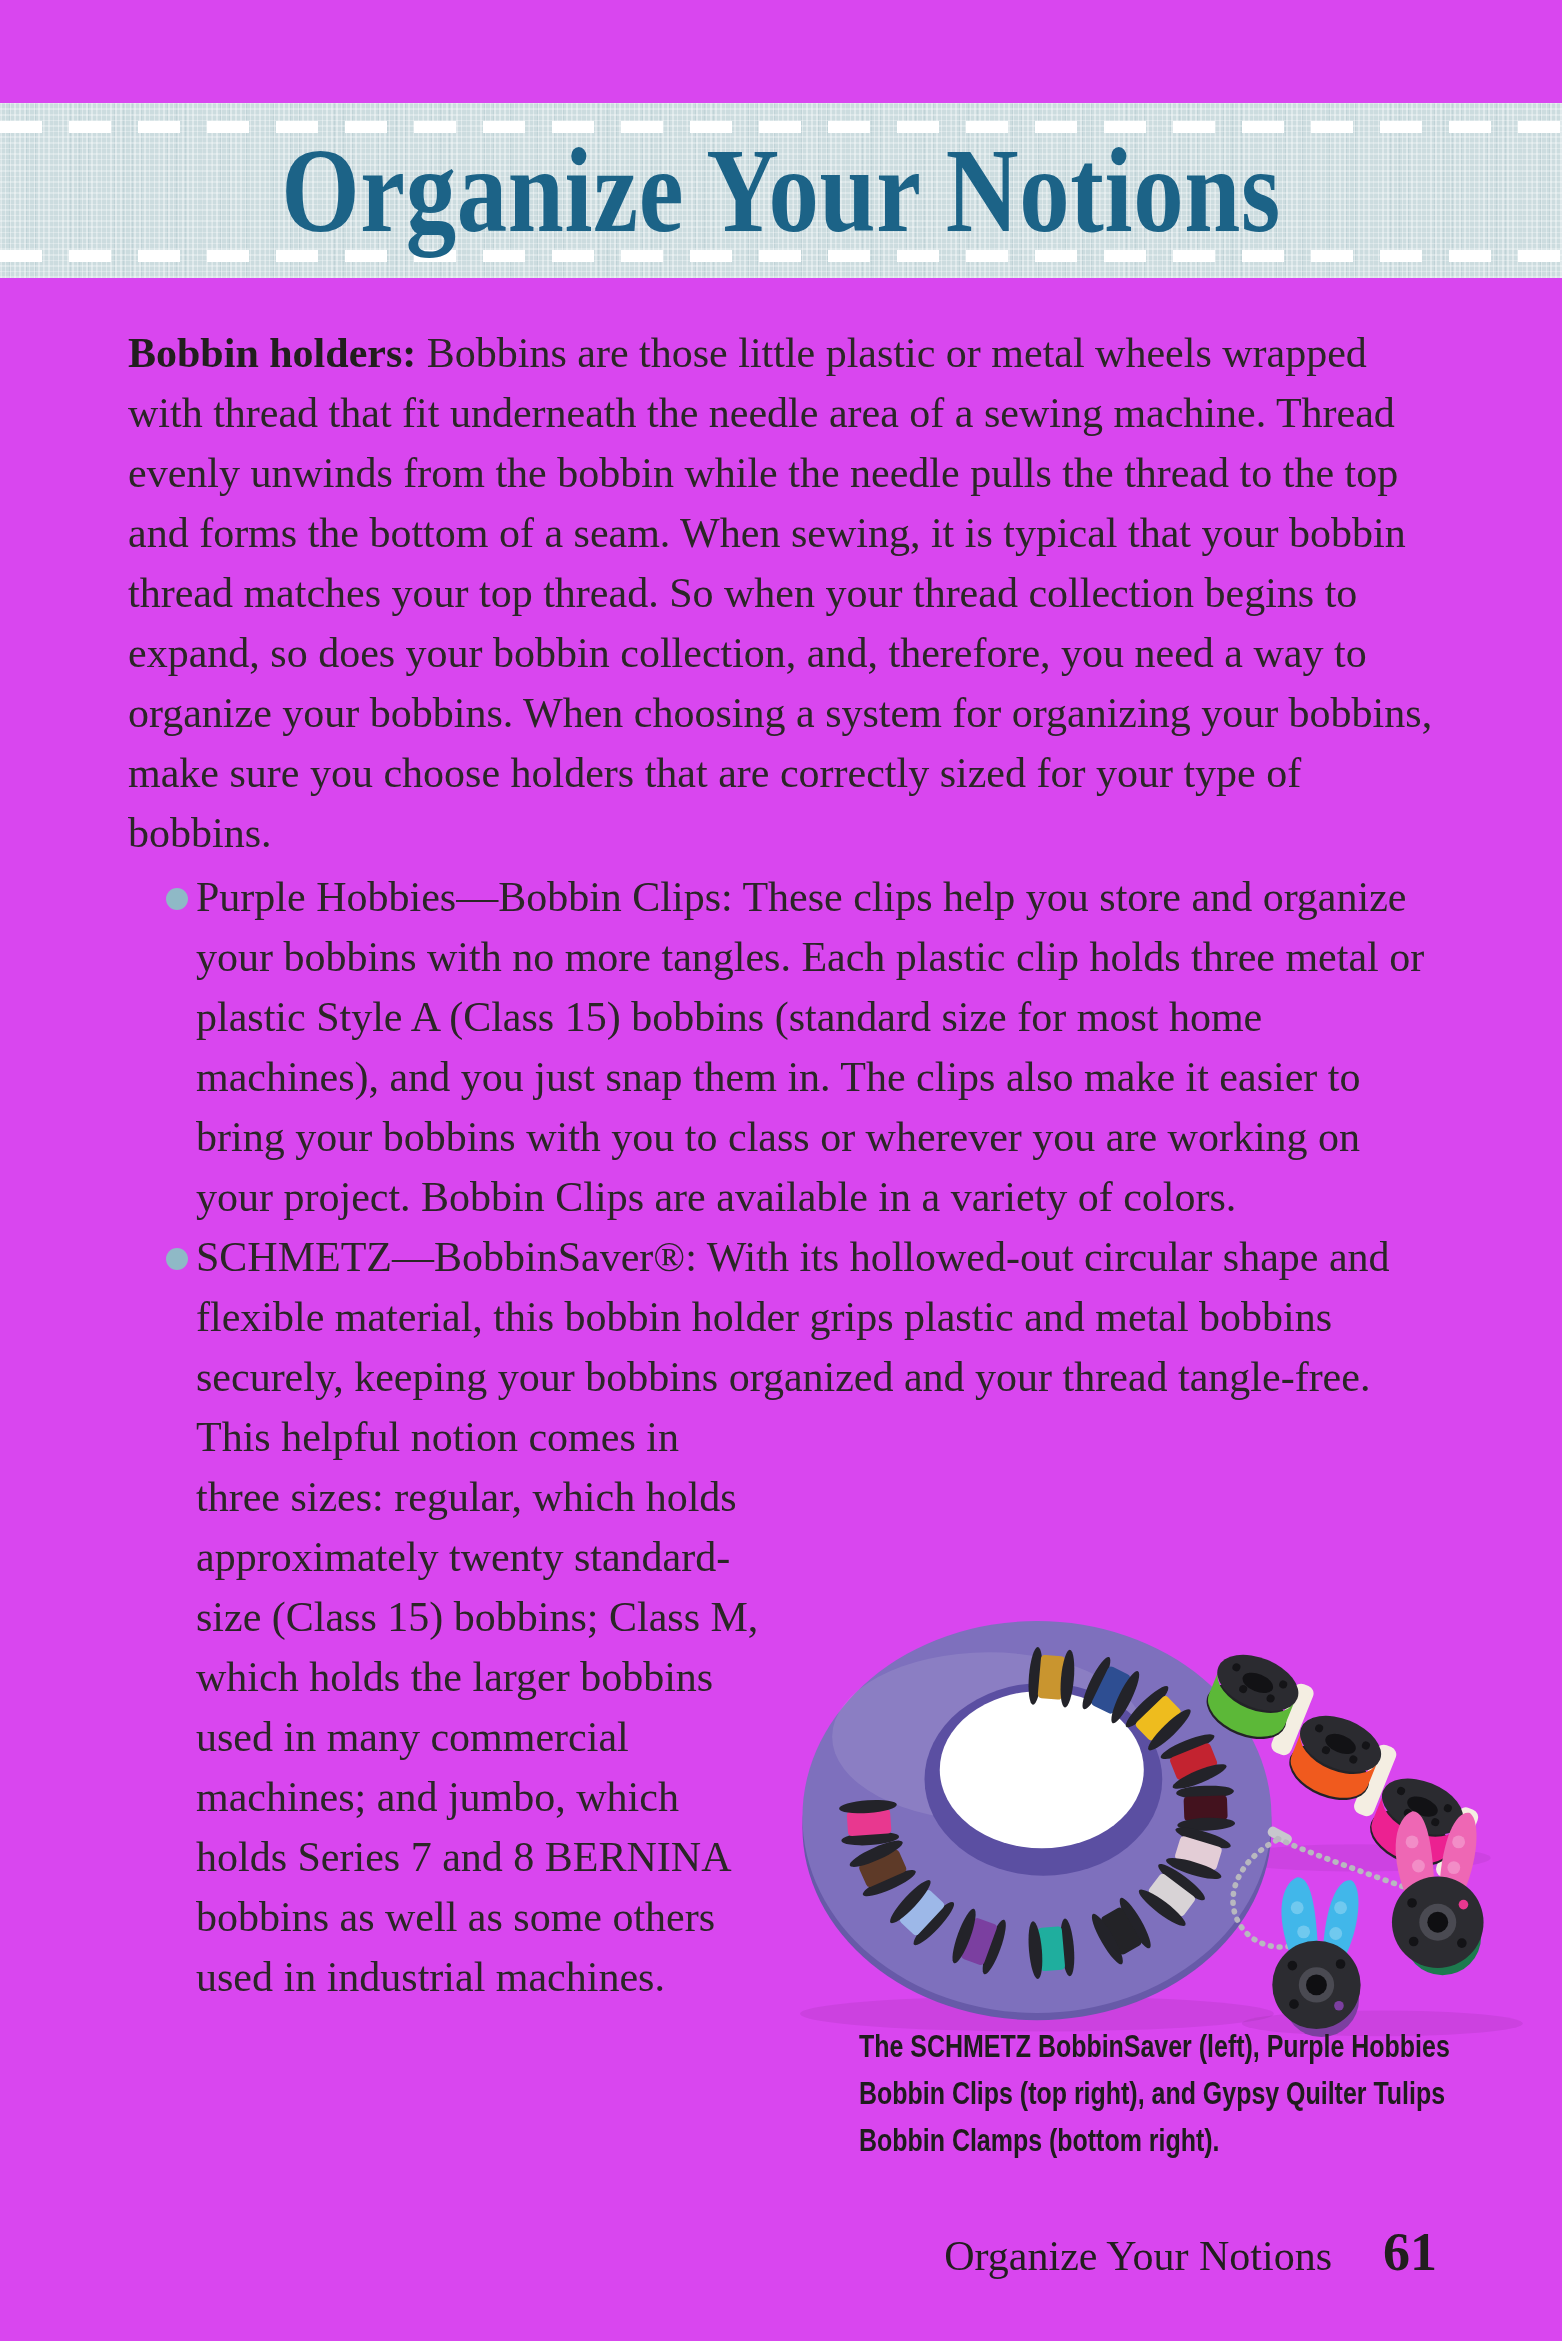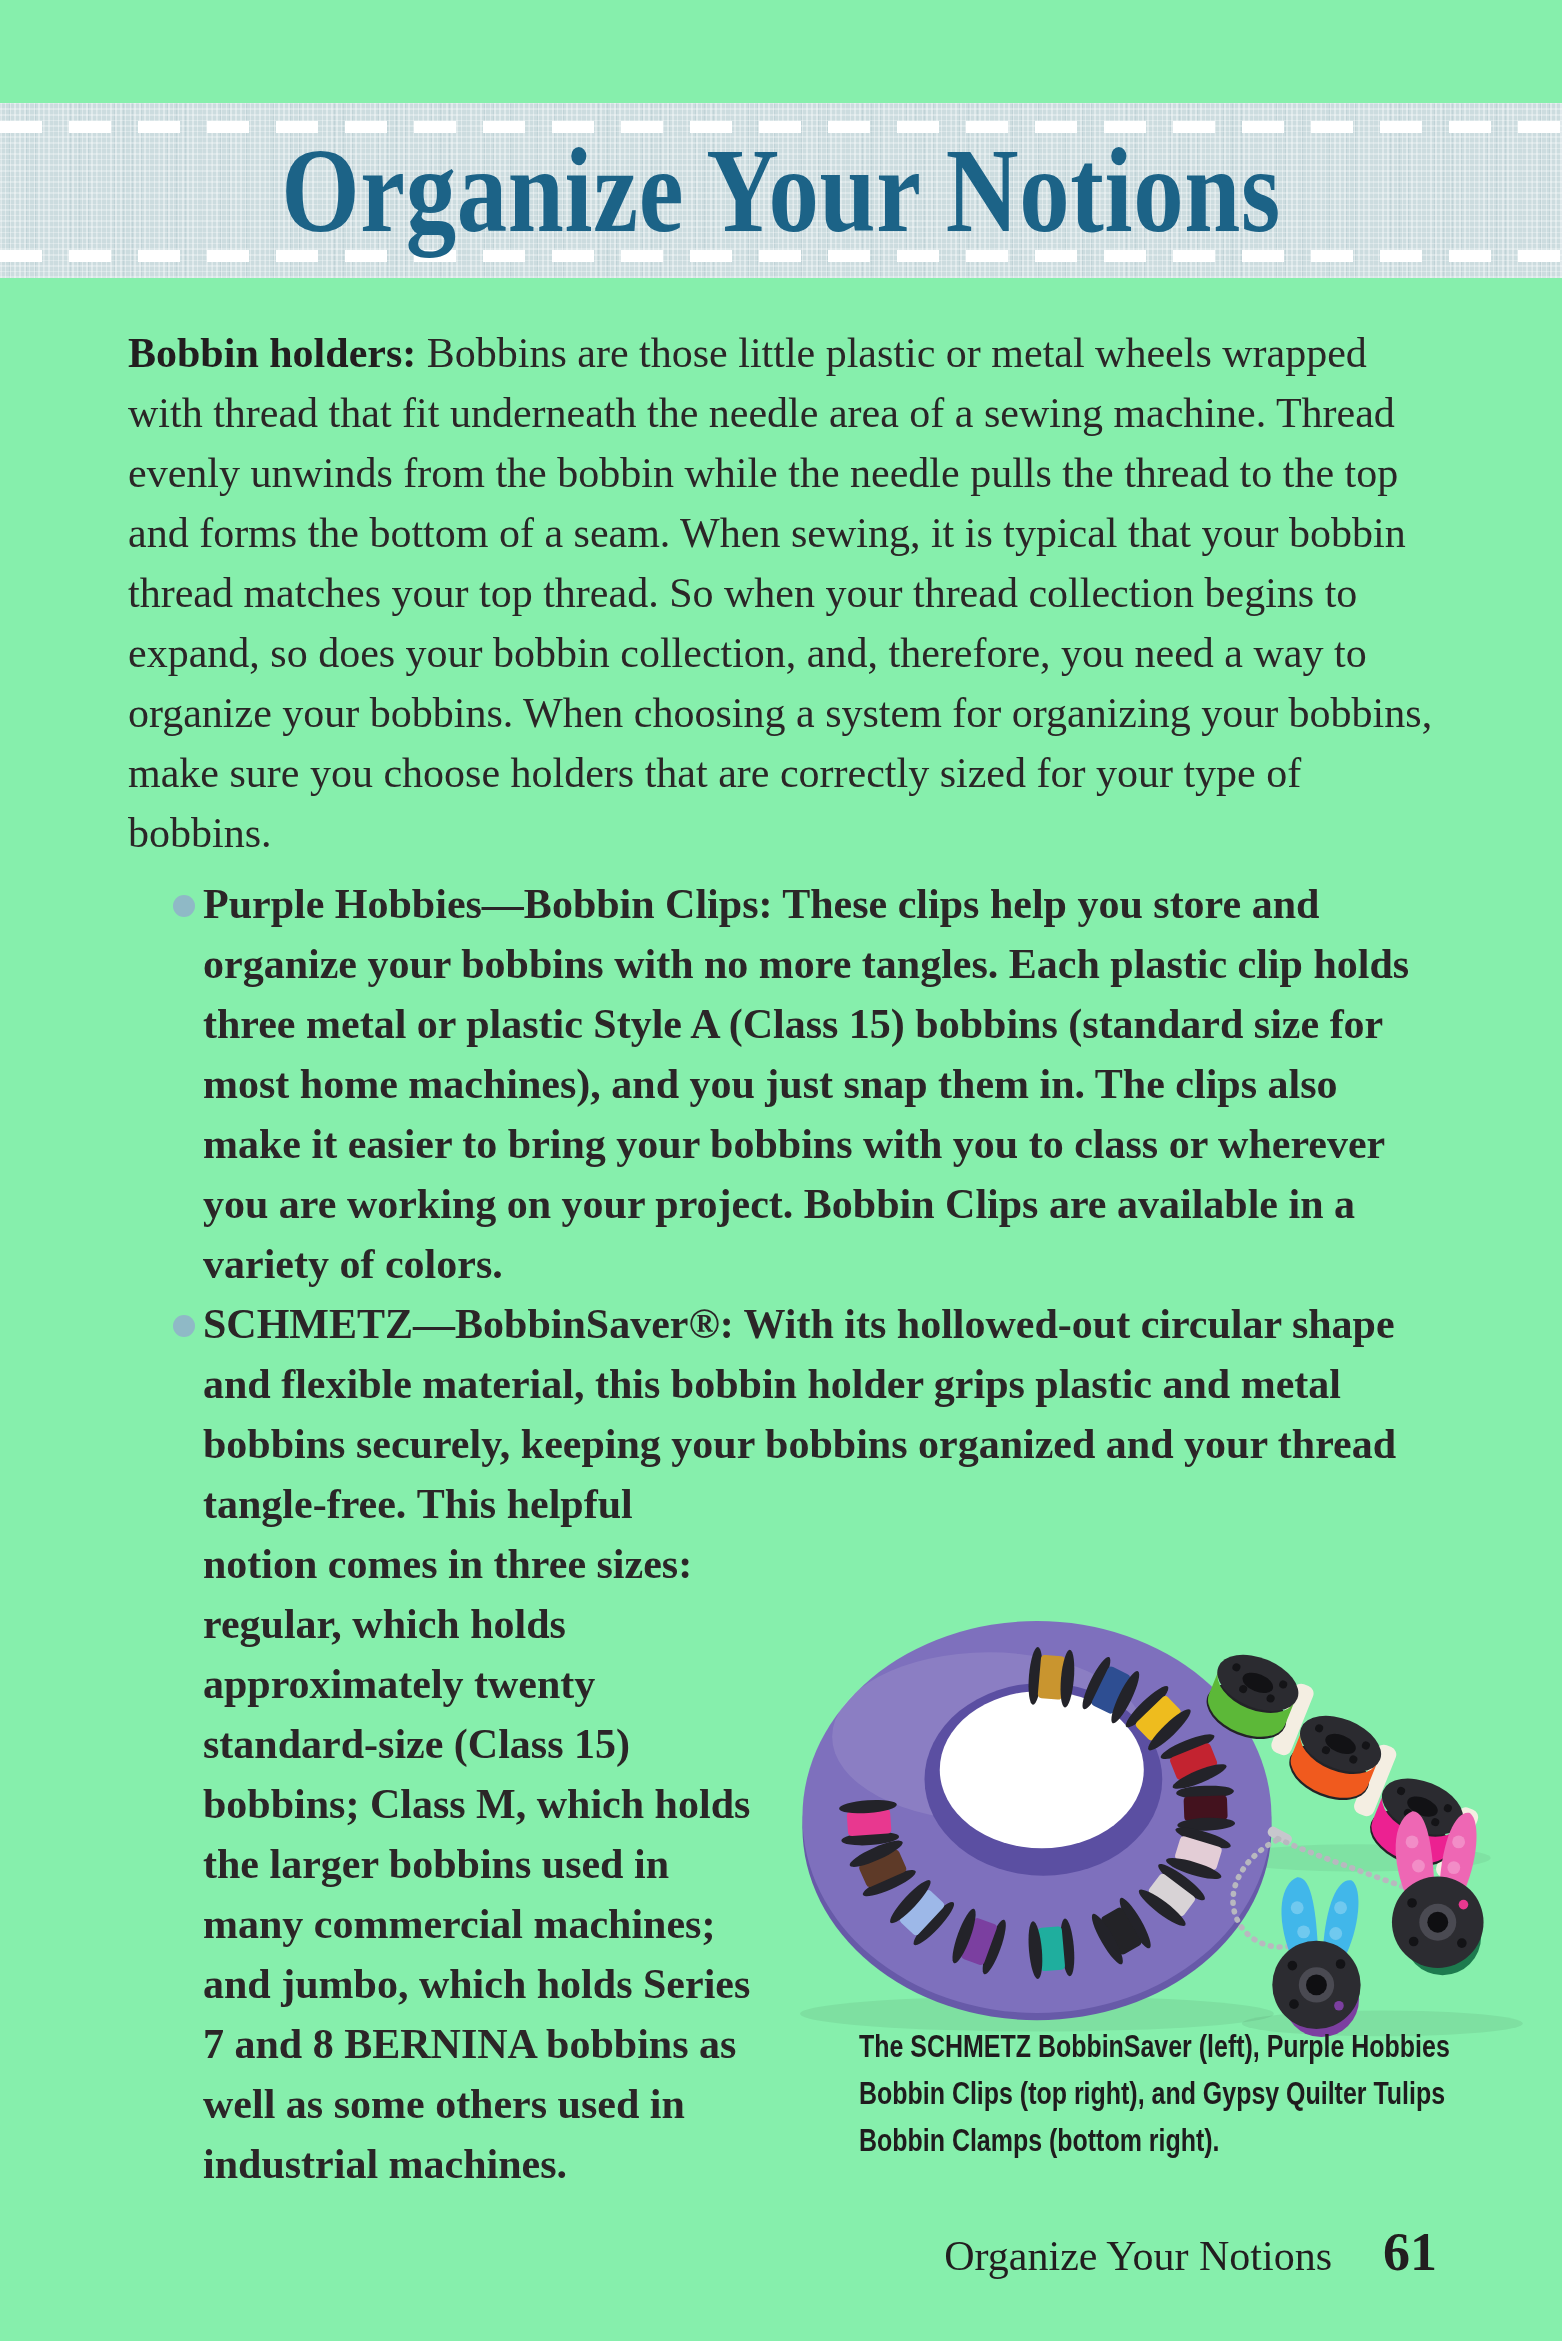--- a/index.html
+++ b/index.html
@@ -1,17 +1,17 @@
 <!DOCTYPE html>
 <html style="font-size:13px"><head>
 <meta charset="utf-8">
 <style>
   html,body{margin:0;padding:0;background:#888;}
   .page{
-    position:relative;width:1562px;height:2342px;background:#86efac;
+    position:relative;width:1562px;height:2342px;background:#d946ef;
     font-family:"Liberation Serif", serif;color:#2b2627;overflow:hidden;
   }
   
   .band{
     position:absolute;left:0;top:103px;width:100%;height:175px;
     background-color:#ccdcdf;
     background-image:
       repeating-linear-gradient(90deg, rgba(255,255,255,.38) 0 1.6px, rgba(255,255,255,0) 1.6px 4.8px),
       repeating-linear-gradient(0deg, rgba(255,255,255,.30) 0 1.6px, rgba(255,255,255,0) 1.6px 5.6px),
       repeating-linear-gradient(90deg, rgba(150,178,186,.22) 0 0.8px, transparent 0.8px 8.8px);
@@ -27,21 +27,21 @@
     font-size:120px;font-weight:bold;color:#1c6387;white-space:nowrap;
     transform:scaleX(0.84);transform-origin:center;letter-spacing:0.8px;
   }
   
   .body-text{
     position:absolute;left:128px;top:323px;width:1309px;
     font-size:42px;line-height:60px;
   }
   .body-text p{margin:0;}
   .lead-in{font-weight:bold;color:#221e1f;}
-  ul.bullets{list-style:none;margin:11px;padding:0;font-weight:bold;}
+  ul.bullets{list-style:none;margin:4px;padding:0;}
   ul.bullets li{position:relative;padding-left:64px;}
   .dot{
     position:absolute;left:34px;top:21px;width:22px;height:22px;border-radius:50%;
     background:#8fb9c6;
   }
   .wrap-spacer{float:right;width:674px;height:618px;}
   
   .figure{position:absolute;left:796px;top:1588px;width:755px;height:594px;}
   .figure svg{position:absolute;left:0;top:0;overflow:visible;}
   .flange{fill:#232329;}

